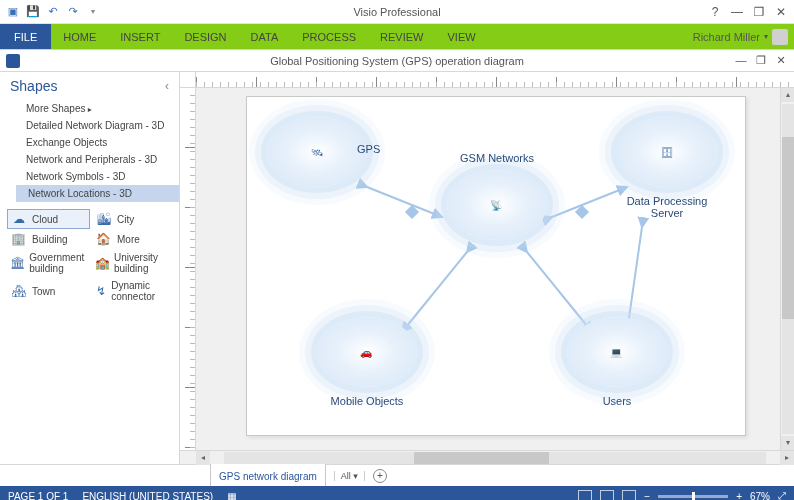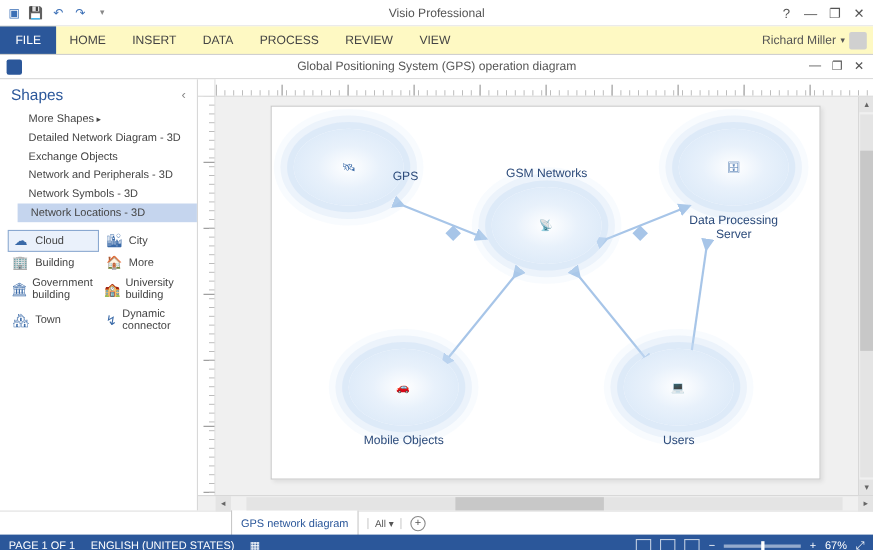--- a/index.html
+++ b/index.html
@@ -5,21 +5,21 @@
 * { box-sizing: border-box; margin: 0; padding: 0; font-family: "Segoe UI", Arial, sans-serif; }
 html, body { width: 794px; height: 500px; overflow: hidden; background: #fff; }
 
 .titlebar { height: 24px; background: #fff; display: flex; align-items: center; font-size: 11px; color: #444; position: relative; border-bottom: 1px solid #e3e3e3; }
 .titlebar .qat { display: flex; align-items: center; gap: 6px; padding-left: 6px; }
 .titlebar .qat .ic { width: 14px; height: 14px; display: inline-flex; align-items: center; justify-content: center; color: #3b6fb6; font-size: 11px; }
 .titlebar .title { position: absolute; left: 50%; transform: translateX(-50%); color: #555; }
 .titlebar .wctrl { position: absolute; right: 4px; top: 0; display: flex; gap: 4px; align-items: center; height: 100%; }
 .titlebar .wctrl span { width: 18px; text-align: center; color: #555; font-size: 12px; }
 
-.ribbon { height: 26px; background: #fef9c3; display: flex; align-items: stretch; font-size: 11px; color: #444; position: relative; border-bottom: 1px solid #d0d0d0; }
+.ribbon { height: 26px; background: #84cc16; display: flex; align-items: stretch; font-size: 11px; color: #444; position: relative; border-bottom: 1px solid #d0d0d0; }
 .ribbon .tab { padding: 0 12px; display: flex; align-items: center; cursor: default; }
 .ribbon .tab.file { background: #2b579a; color: #fff; padding: 0 14px; }
 .ribbon .user { position: absolute; right: 6px; top: 0; height: 100%; display: flex; align-items: center; gap: 4px; color: #555; }
 .ribbon .avatar { width: 16px; height: 16px; background: #d0d0d0; border-radius: 2px; }
 
 .doc-titlebar { height: 22px; background: #fff; display: flex; align-items: center; position: relative; font-size: 11px; color: #555; border-bottom: 1px solid #d8d8d8; padding-left: 6px; }
 .doc-titlebar .vic { width: 14px; height: 14px; background: #2b579a; border-radius: 2px; }
 .doc-titlebar .dtitle { position: absolute; left: 50%; transform: translateX(-50%); }
 .doc-titlebar .dctrl { position: absolute; right: 6px; display: flex; gap: 6px; }
 .doc-titlebar .dctrl span { width: 14px; text-align: center; }
@@ -96,20 +96,21 @@
     <span>—</span>
     <span>❐</span>
     <span>✕</span>
   </div>
 </div>
 
 <div class="ribbon">
   <div class="tab file">FILE</div>
   <div class="tab">HOME</div>
   <div class="tab">INSERT</div>
+  <div class="tab">DESIGN</div>
   <div class="tab">DATA</div>
   <div class="tab">PROCESS</div>
   <div class="tab">REVIEW</div>
   <div class="tab">VIEW</div>
   <div class="user">
     <span>Richard Miller</span>
     <span style="font-size:8px;">▾</span>
     <span class="avatar"></span>
   </div>
 </div>
@@ -196,21 +197,21 @@
               </defs>
             <line x1="120" y1="90" x2="195" y2="120" stroke="#a7c5e8" stroke-width="2" marker-end="url(#ah)" marker-start="url(#ah)"></line>
             <line x1="305" y1="120" x2="380" y2="90" stroke="#a7c5e8" stroke-width="2" marker-end="url(#ah)" marker-start="url(#ah)"></line>
             <line x1="220" y1="155" x2="155" y2="235" stroke="#a7c5e8" stroke-width="2" marker-end="url(#ah)" marker-start="url(#ah)"></line>
             <line x1="280" y1="155" x2="345" y2="235" stroke="#a7c5e8" stroke-width="2" marker-end="url(#ah)" marker-start="url(#ah)"></line>
             <line x1="395" y1="130" x2="380" y2="235" stroke="#a7c5e8" stroke-width="2" marker-end="url(#ah)" marker-start="url(#ah)"></line>
           </svg>
 
           <div class="node" style="left:20px;top:20px;">
             <div class="bub">🛰</div>
-            <div class="lbl" style="position:absolute;left:90px;top:30px;">GPS</div>
+            <div class="lbl" style="position:absolute;left:90px;top:18px;">GPS</div>
           </div>
           <div class="node top" style="left:200px;top:55px;">
             <div class="lbl">GSM Networks</div>
             <div class="bub">📡</div>
           </div>
           <div class="node" style="left:370px;top:20px;">
             <div class="bub">🗄</div>
             <div class="lbl" style="text-align:center;width:110px;margin-left:-5px;">Data Processing Server</div>
           </div>
           <div class="node" style="left:70px;top:220px;">

